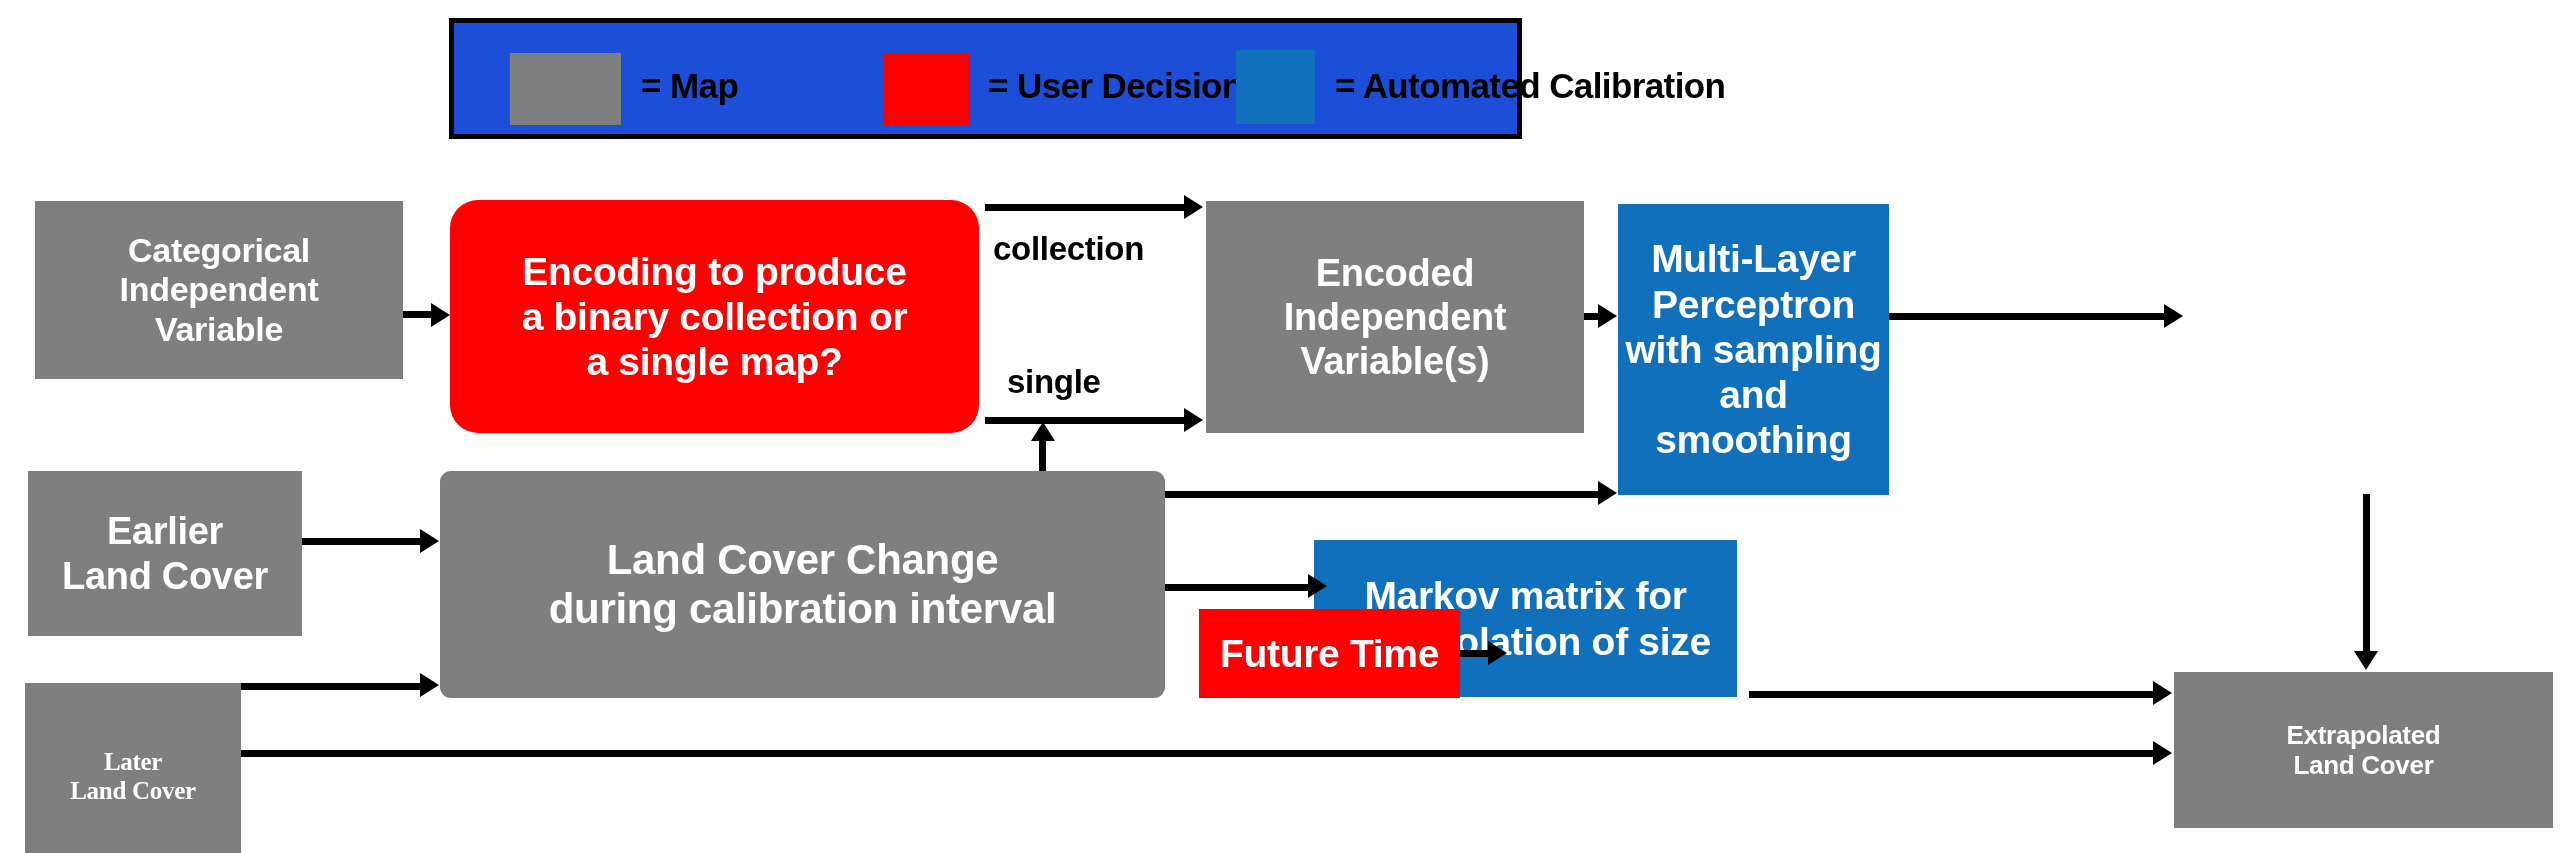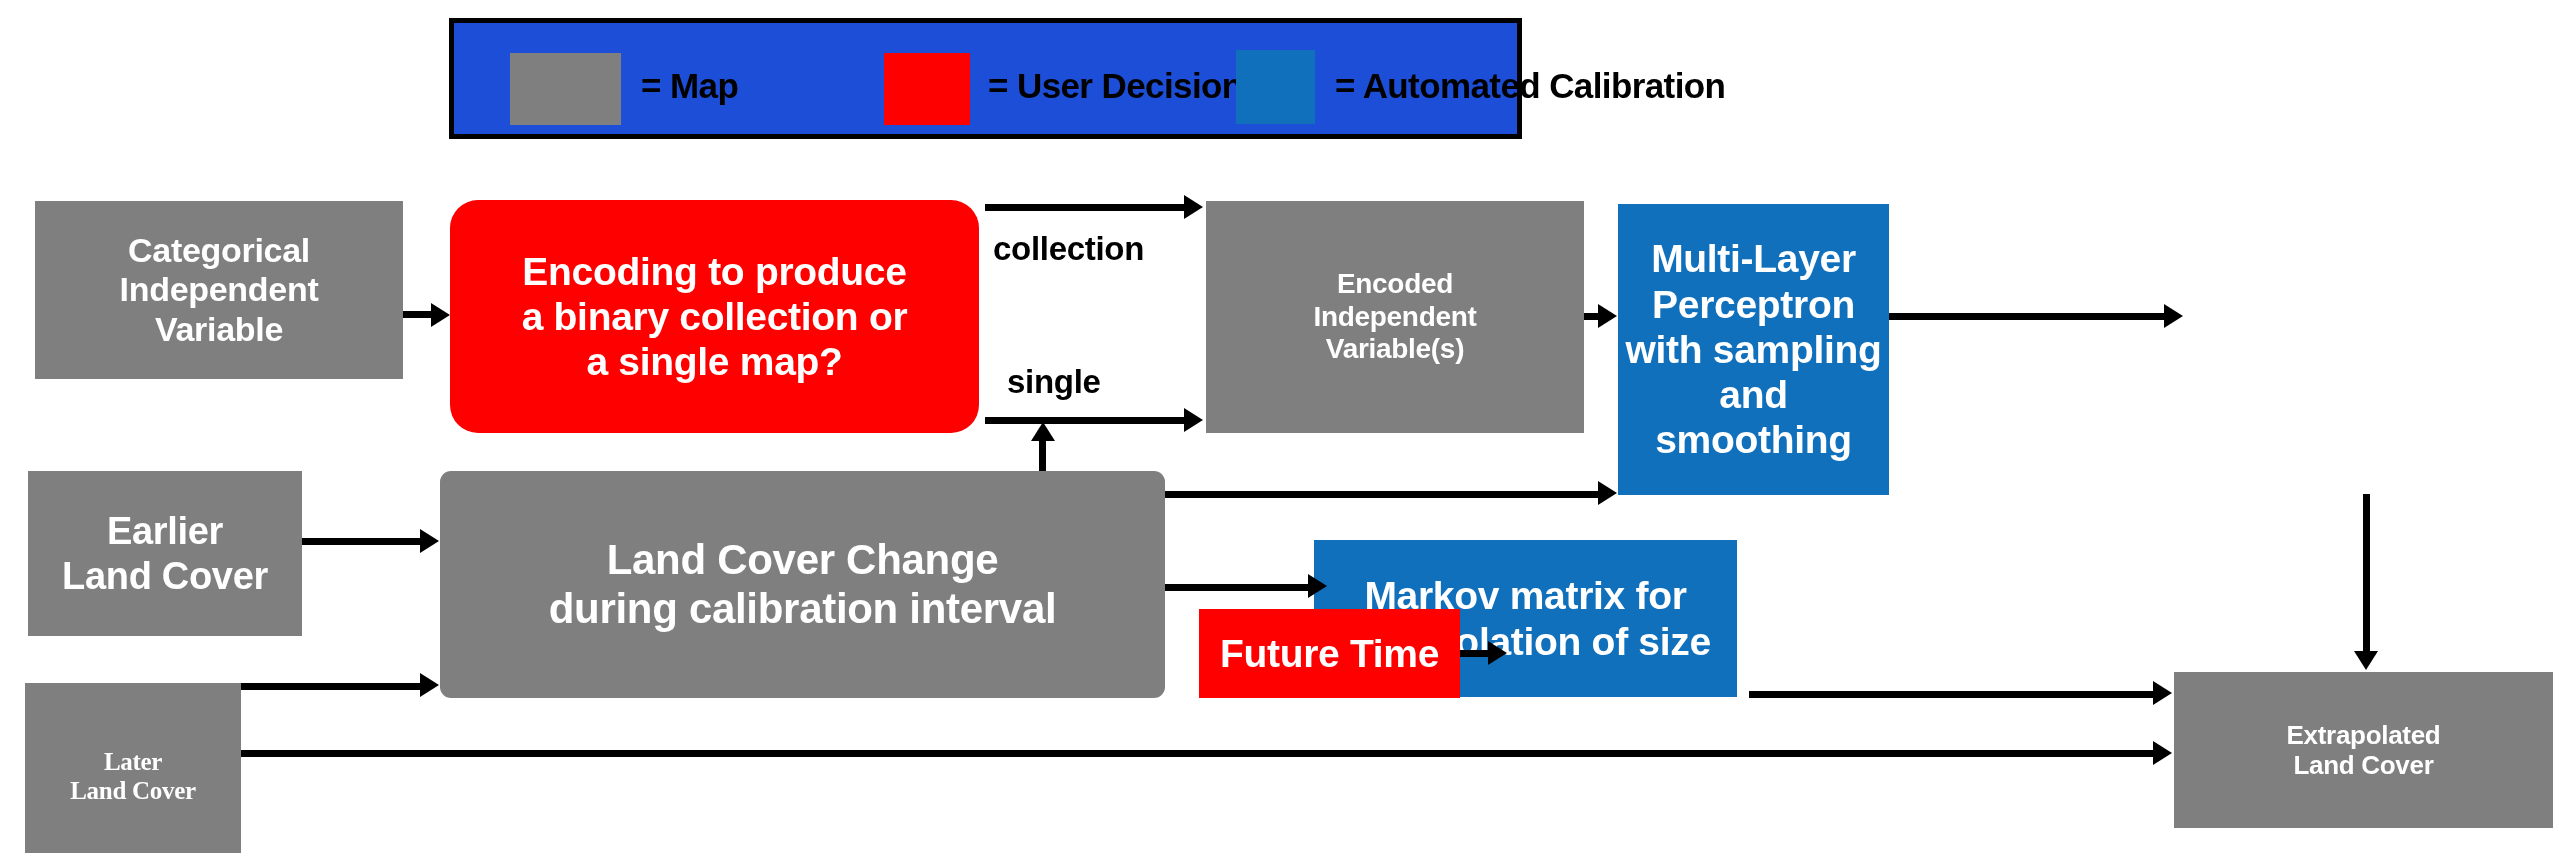--- a/index.html
+++ b/index.html
@@ -89,21 +89,21 @@
   </div>
 
   <div class="box gray" style="left:35px;top:201px;width:368px;height:178px;font-size:34px;text-align:center;">Categorical
 Independent
 Variable</div>
 
   <div class="box red" style="left:450px;top:200px;width:529px;height:233px;font-size:39px;border-radius:28px;">Encoding to produce
 a binary collection or
 a single map?</div>
 
-  <div class="box gray" style="left:1206px;top:201px;width:378px;height:232px;font-size:28px;">Encoded
+  <div class="box gray" style="left:1206px;top:201px;width:378px;height:232px;font-size:38px;">Encoded
 Independent
 Variable(s)</div>
 
   <div class="box blue" style="left:1618px;top:204px;width:271px;height:291px;font-size:39px;">Multi-Layer
 Perceptron
 with sampling and
 smoothing</div>
 
 
   <div class="box gray" style="left:28px;top:471px;width:274px;height:165px;font-size:38px;">Earlier

